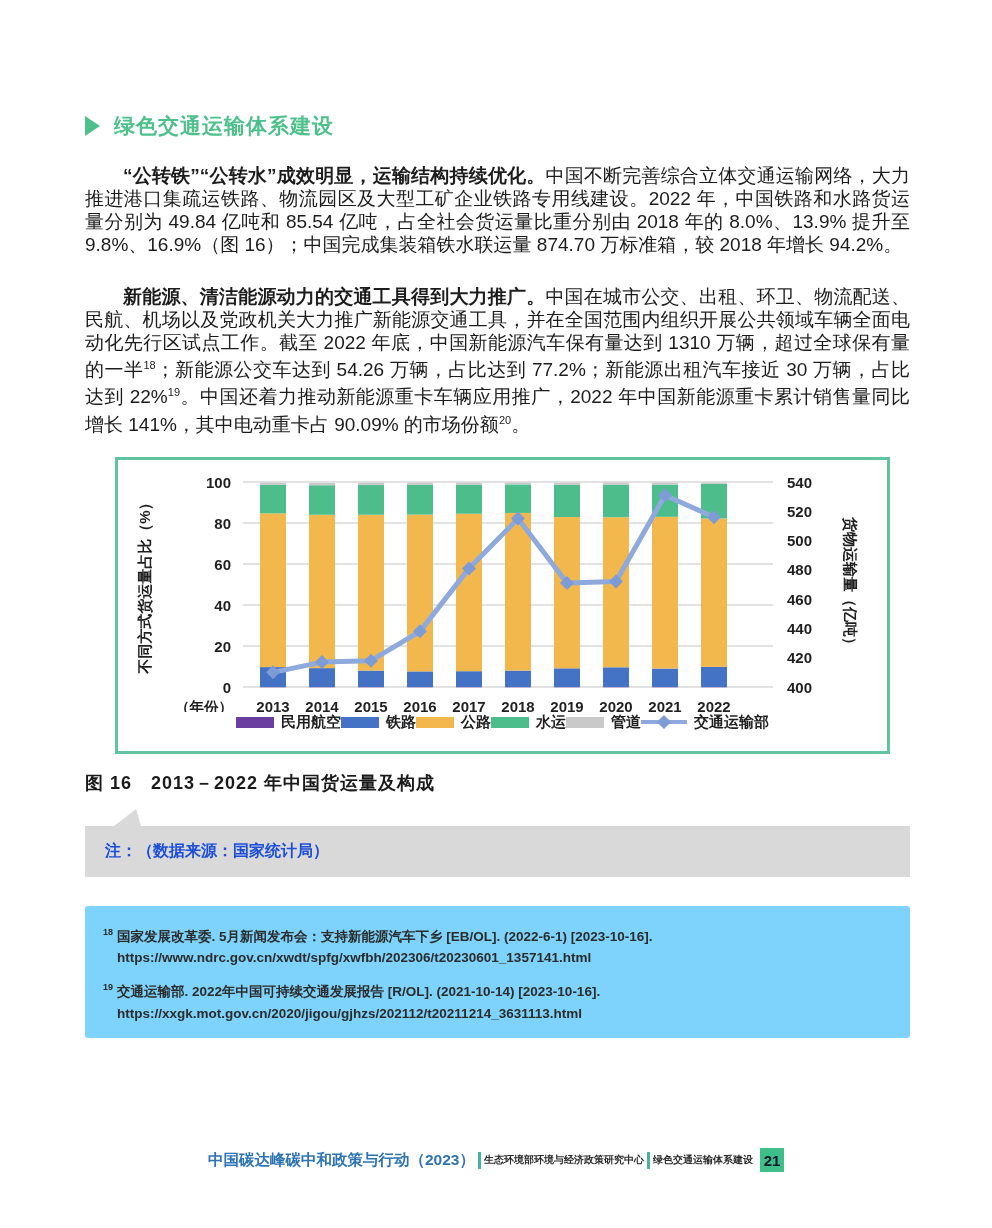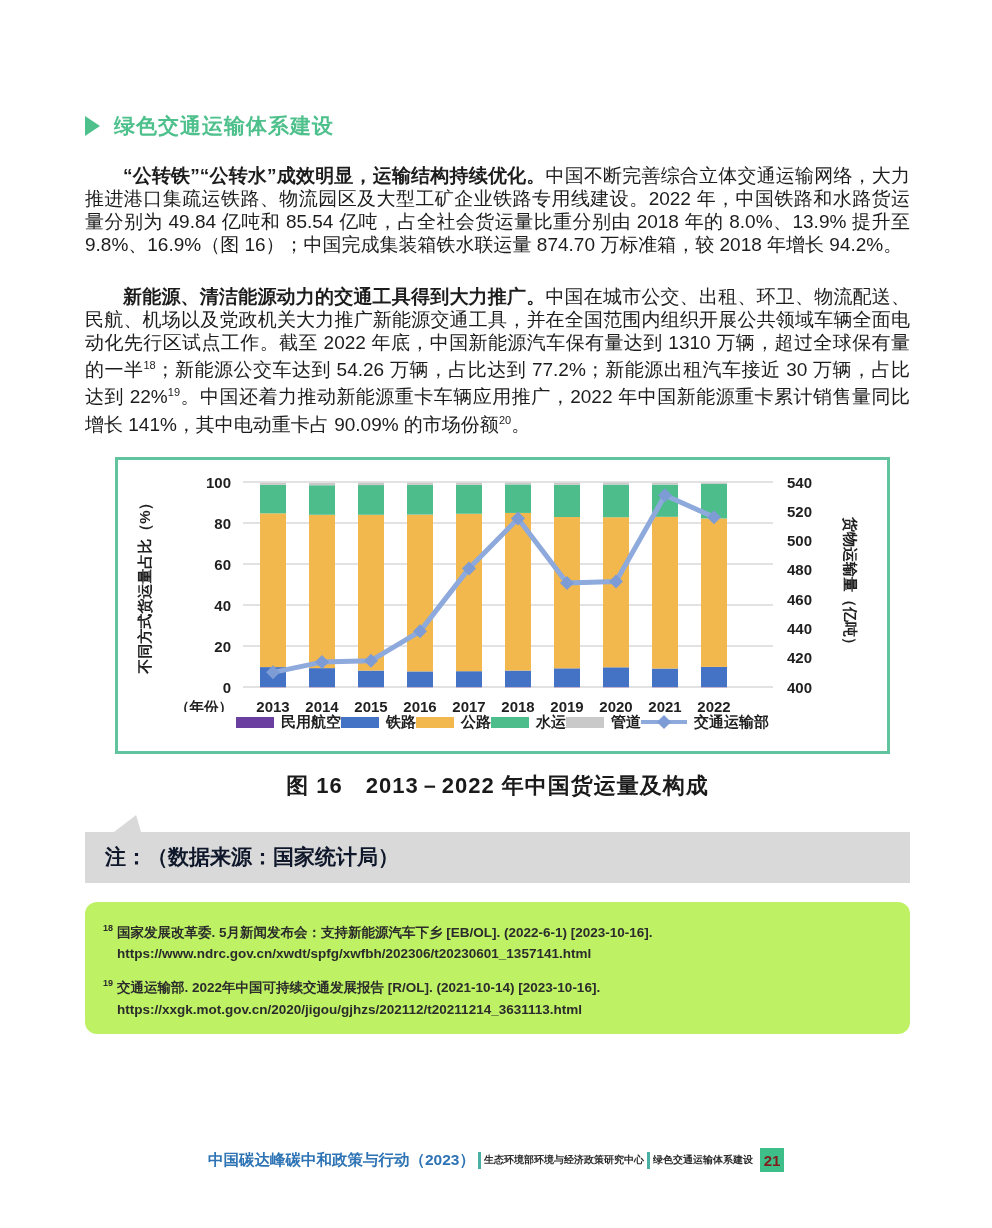--- a/index.html
+++ b/index.html
@@ -29,43 +29,43 @@
   svg text { font-family:"Liberation Sans","DejaVu Sans",sans-serif; font-weight:bold; fill:#1f1f1f; }
   .legend { display:flex; justify-content:center; align-items:center; margin-top:1px; }
   .legend-item { display:flex; align-items:center; gap:7px; }
   .legend-swatch { width:38px; height:11px; }
   .legend-line { position:relative; width:46px; height:12px; }
   .legend-line .ln { position:absolute; top:4px; left:0; width:46px; height:4px; background:#8ea9db; }
   .legend-line .dm { position:absolute; top:1px; left:18px; width:10px; height:10px; background:#7d9bd4; transform:rotate(45deg); }
   .legend-label { font-size:15px; font-weight:bold; color:#1f1f1f; }
 
   
-  .fig-caption { text-align:center; font-size:22px; font-weight:800; margin-top:17px; letter-spacing:1px; }
+  .fig-caption { text-align:left; font-size:18px; font-weight:800; margin-top:17px; letter-spacing:1px; }
 
   
   .note-box { position:relative; margin-top:31px; background:#d9d9d9; height:51px;
     display:flex; align-items:center; padding-left:20px; }
   .note-tail { position:absolute; top:-17px; left:29px; width:27px; height:17px; background:#d9d9d9;
     clip-path:polygon(82% 0, 100% 100%, 0 100%); }
-  .note-text { font-size:21px; font-weight:800; color:#0f172a;font-family:Liberation Serif, serif; }
-
-  
-  .footnotes { margin-top:19px; background:#bef264; border-radius:12px; padding:19px 22px 14px 18px; }
+  .note-text { font-size:16px; font-weight:800; color:#1d4ed8;font-family:Liberation Serif, serif; }
+
+  
+  .footnotes { margin-top:29px; background:#7dd3fc; border-radius:3px; padding:19px 22px 14px 18px; }
   .footnote { font-size:13.5px; line-height:1.62; color:#2b2b2b; font-weight:600; margin-bottom:11px;
     padding-left:14px; text-indent:-14px; }
   .footnote:last-child { margin-bottom:0; }
   .footnote sup { font-size:9px; margin-right:4px; }
 
   
   .footer { position:absolute; left:0; bottom:56px; width:992px;
     display:flex; justify-content:center; align-items:center; gap:3px; }
   .footer .t1 { color:#2e74b5; font-size:15.5px; font-weight:800; }
   .footer .t2 { color:#2b2b2b; font-size:10px; font-weight:800; }
   .footer .sep { width:3px; height:17px; background:#4ab0a4; }
-  .page-num { width:24px; height:24px; background:#3ebf8a; color:#7f1d1d; font-size:15px; font-weight:800;
+  .page-num { width:24px; height:24px; background:#3ebf8a; color:#0f172a; font-size:15px; font-weight:800;
     display:flex; align-items:center; justify-content:center; margin-left:4px; }
 </style>
 </head>
 <body>
 
 <div class="page">
 
   <div class="sec-head">
     <span class="tri"></span>
     <span class="sec-title">绿色交通运输体系建设</span>

